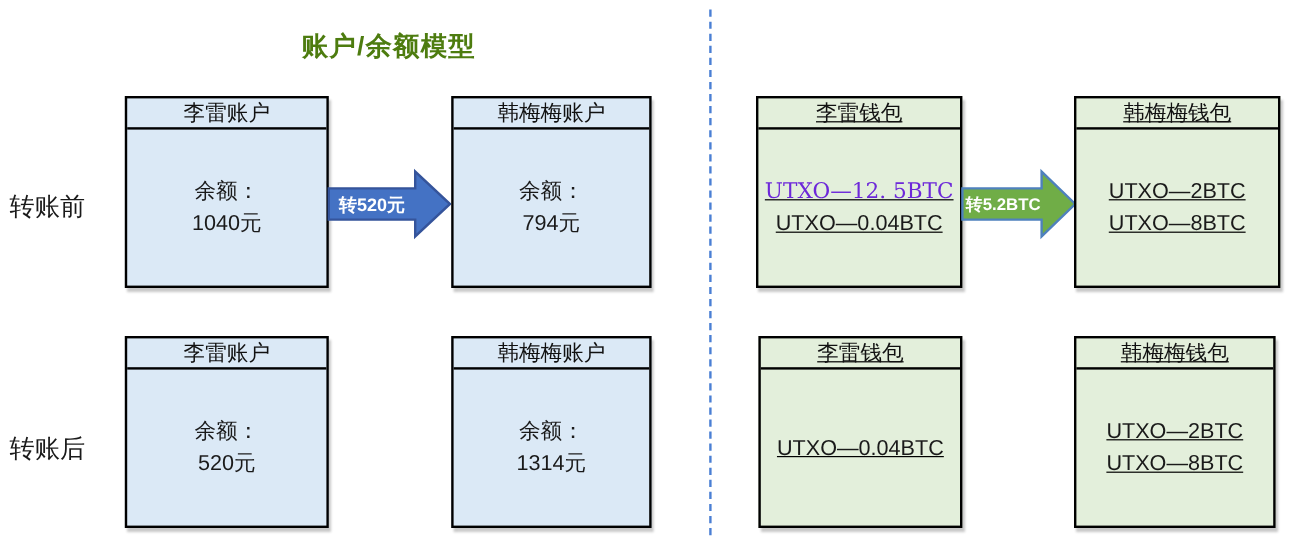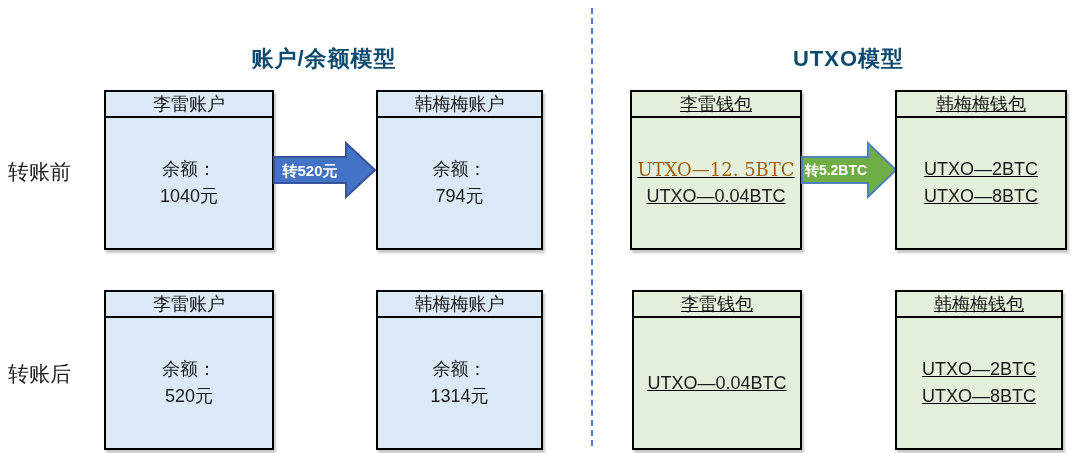--- a/index.html
+++ b/index.html
@@ -1,50 +1,50 @@
 <!DOCTYPE html>
 <html><head>
 <meta charset="utf-8">
 <style>
   html,body{margin:0;padding:0;background:#ffffff;}
   .canvas{
     position:relative;width:1080px;height:453px;background:#ffffff;
     font-family:"Liberation Sans",sans-serif;overflow:hidden;
   }
   .title{
-    position:absolute;top:44px;font-size:22px;font-weight:bold;color:#0c4a6e;
+    position:absolute;top:24px;font-size:22px;font-weight:bold;color:#4d7c0f;
     text-align:center;letter-spacing:1px;
   }
   .title-left{left:104px;width:440px;}
   .title-right{left:630px;width:437px;}
   .row-label{position:absolute;left:8px;font-size:21px;color:#1a1a1a;}
   .row-label-before{top:158px;text-align:center;}
   .row-label-after{top:360px;}
   .divider{
     position:absolute;left:591px;top:8px;height:438px;width:0;
     border-left:2px dashed #4a7fd4;
   }
   .box{
     position:absolute;width:170px;height:160px;box-sizing:border-box;
     border:2.5px solid #000;box-shadow:2px 3px 2px rgba(0,0,0,0.22);
-    display:flex;flex-direction:column;margin-top:10px;
+    display:flex;flex-direction:column;
   }
   .box-blue{background:#dbe9f6;}
   .box-green{background:#e3efdb;text-decoration:underline;}
   .box-header{
     flex:0 0 auto;height:24px;border-bottom:2.5px solid #000;
     display:flex;align-items:center;justify-content:center;
     font-size:18px;color:#111;
   }
   .box-body{
     flex:1;display:flex;flex-direction:column;align-items:center;justify-content:center;
     font-size:18px;line-height:27px;color:#1a1a1a;text-align:center;
   }
   .hl{
-    color:#a16207;font-family:"DejaVu Serif",serif;font-size:18px;
+    color:#6d28d9;font-family:"DejaVu Serif",serif;font-size:18px;
   }
   .pos-l1{left:104px;top:80px;}
   .pos-l2{left:376px;top:80px;width:167px;}
   .pos-l3{left:104px;top:280px;}
   .pos-l4{left:376px;top:280px;width:167px;}
   .pos-r1{left:630px;top:80px;width:172px;}
   .pos-r2{left:895px;top:80px;width:172px;}
   .pos-r3{left:632px;top:280px;}
   .pos-r4{left:895px;top:280px;width:168px;}
   .arrow{position:absolute;}
@@ -55,21 +55,20 @@
   }
 </style>
 </head>
 <body>
 
 <div class="canvas">
 
   <div class="divider"></div>
 
   <div class="title title-left">账户/余额模型</div>
-  <div class="title title-right">UTXO模型</div>
 
   <div class="row-label row-label-before">转账前</div>
   <div class="row-label row-label-after">转账后</div>
 
   <div class="box box-blue pos-l1">
     <div class="box-header">李雷账户</div>
     <div class="box-body">
       <span>余额：</span>
       <span>1040元</span>
     </div>

